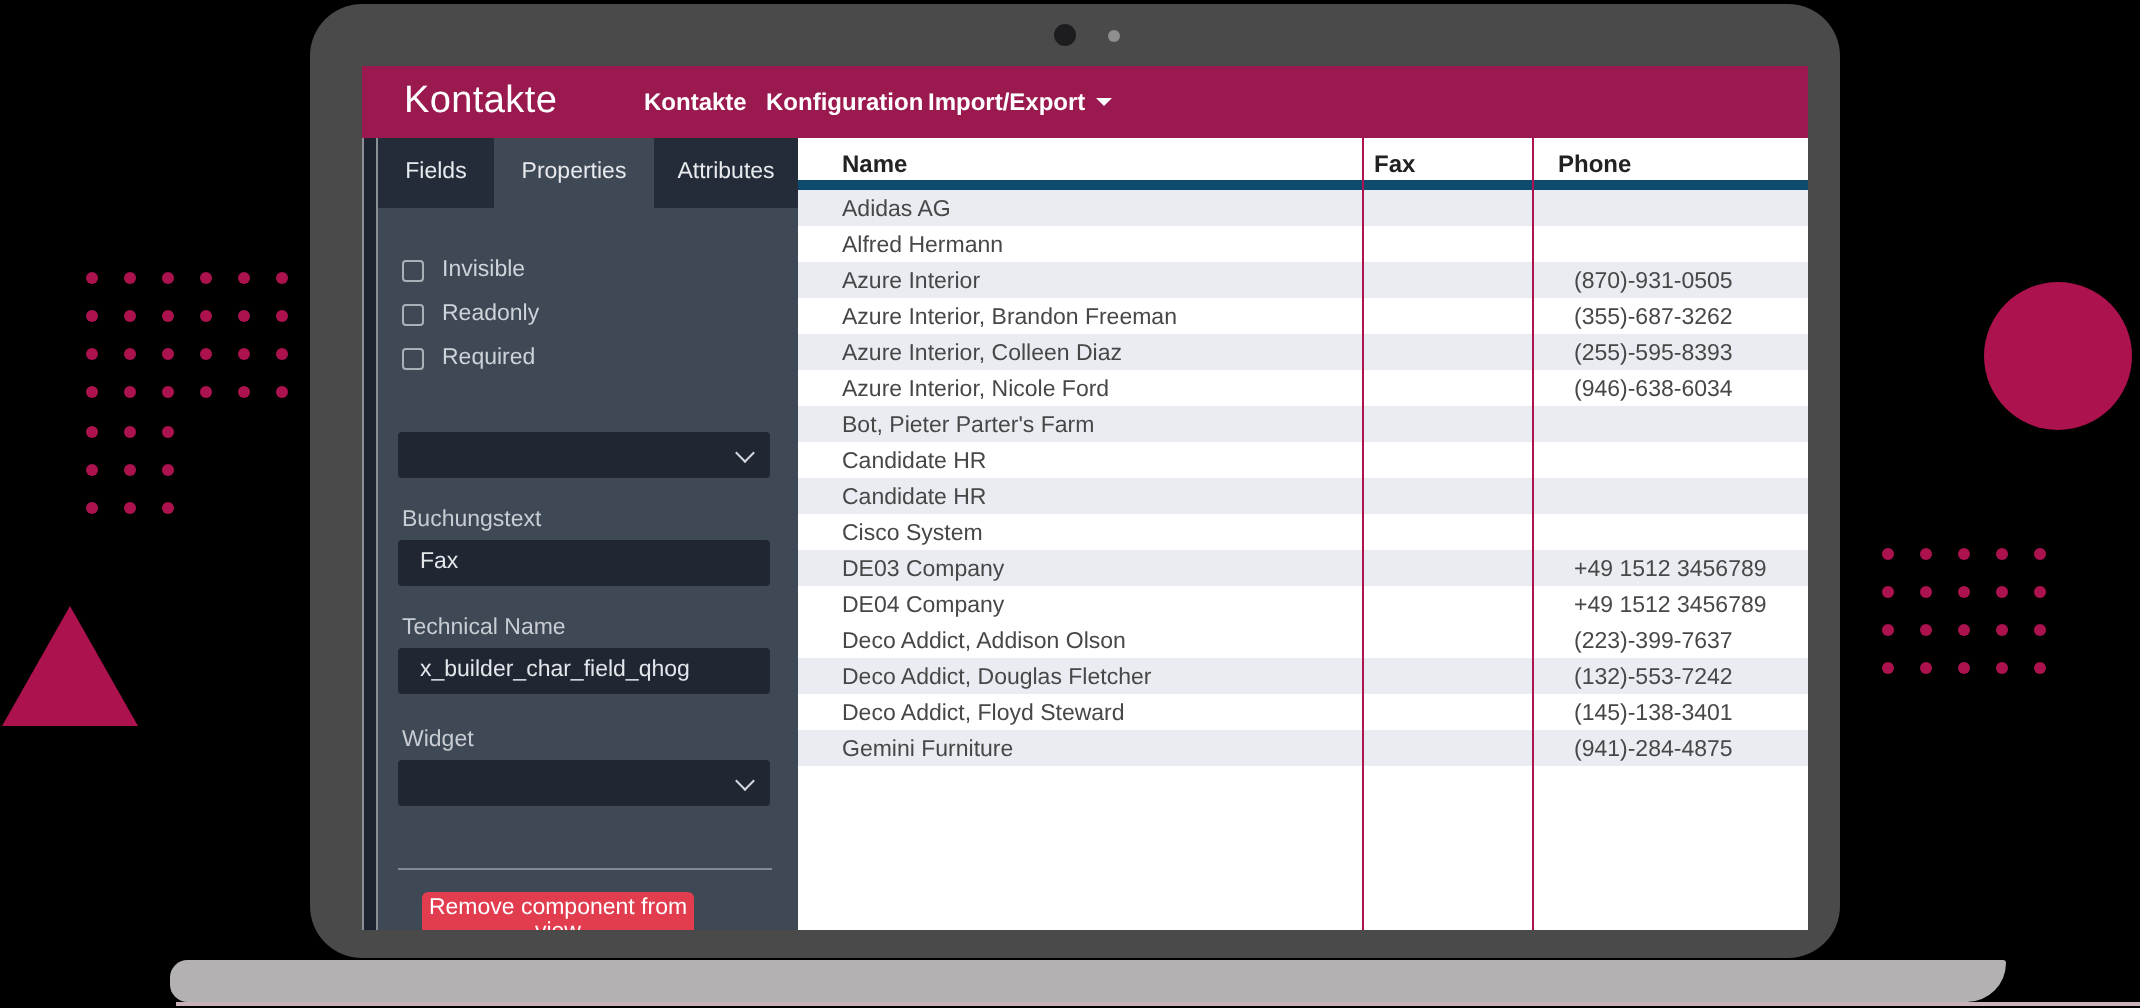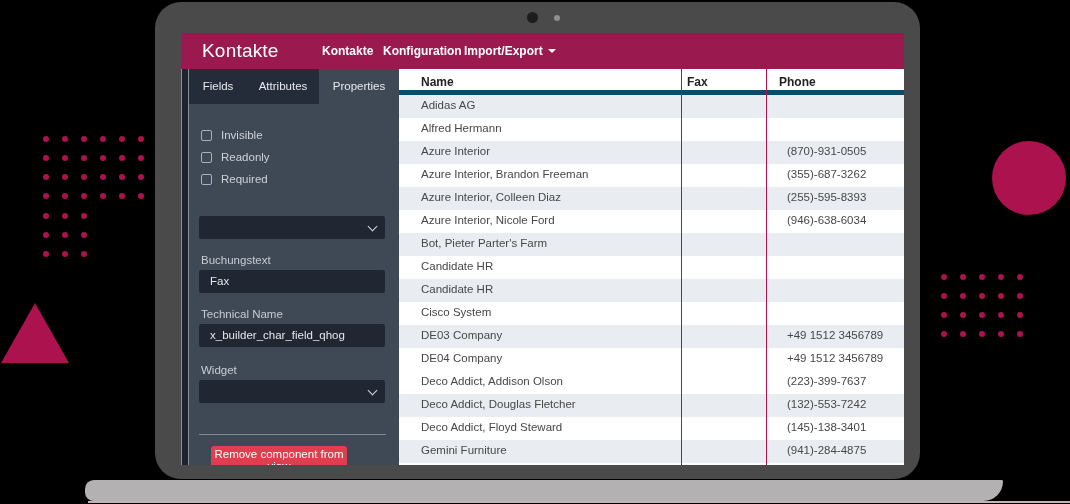--- a/index.html
+++ b/index.html
@@ -70,21 +70,21 @@
   .lbl-tech{top:239px;}     .ctl-tech{top:255px;}
   .lbl-widget{top:295px;}   .ctl-widget{top:311px;}
   .divider{position:absolute;left:10px;top:365px;width:187px;border-top:1px solid #838994;}
   .remove-btn{position:absolute;left:22px;top:377px;width:136px;height:28px;background:var(--button);
     color:#fff;border:none;border-radius:3px;font-size:11.5px;cursor:pointer;}
 
   
   .table{position:absolute;left:218px;top:36px;width:505px;height:396px;background:#fff;}
   .thead{display:flex;height:26px;border-bottom:5px solid #0c4a6e;background:#fff;position:relative;z-index:2;}
   .th{font-size:12px;font-weight:700;color:#222;line-height:26px;cursor:pointer;}
-  .trow{display:flex;height:23px;}
+  .trow{display:flex;height:18px;}
   .trow.striped{background:var(--stripe);}
   .cell{font-size:11.5px;color:#474747;line-height:21.45px;white-space:nowrap;overflow:hidden;}
   .c-name{width:282px;padding-left:22px;}
   .c-fax{width:85px;padding-left:6px;}
   .c-phone{width:138px;padding-left:21px;}
   .th.c-phone{padding-left:13px;}
   .vline{position:absolute;top:0;bottom:0;width:1px;background:var(--accent);z-index:3;}
   .vline-a{left:282px;} .vline-b{left:367px;}
 </style>
 </head>
@@ -167,22 +167,22 @@
         <div class="menu-item menu-import">
           <span>Import/Export</span><span class="caret-down"></span>
         </div>
       </header>
 
       <div class="scrollstrip"></div>
 
       <aside class="sidebar">
         <div class="tabs">
           <div class="tab tab-fields">Fields</div>
+          <div class="tab tab-properties active">Properties</div>
           <div class="tab tab-attributes">Attributes</div>
-          <div class="tab tab-properties active">Properties</div>
         </div>
 
         <div class="checkgroup">
           <div class="checkrow">
             <span class="checkbox"></span>
             <span class="checklabel">Invisible</span>
           </div>
           <div class="checkrow">
             <span class="checkbox"></span>
             <span class="checklabel">Readonly</span>

